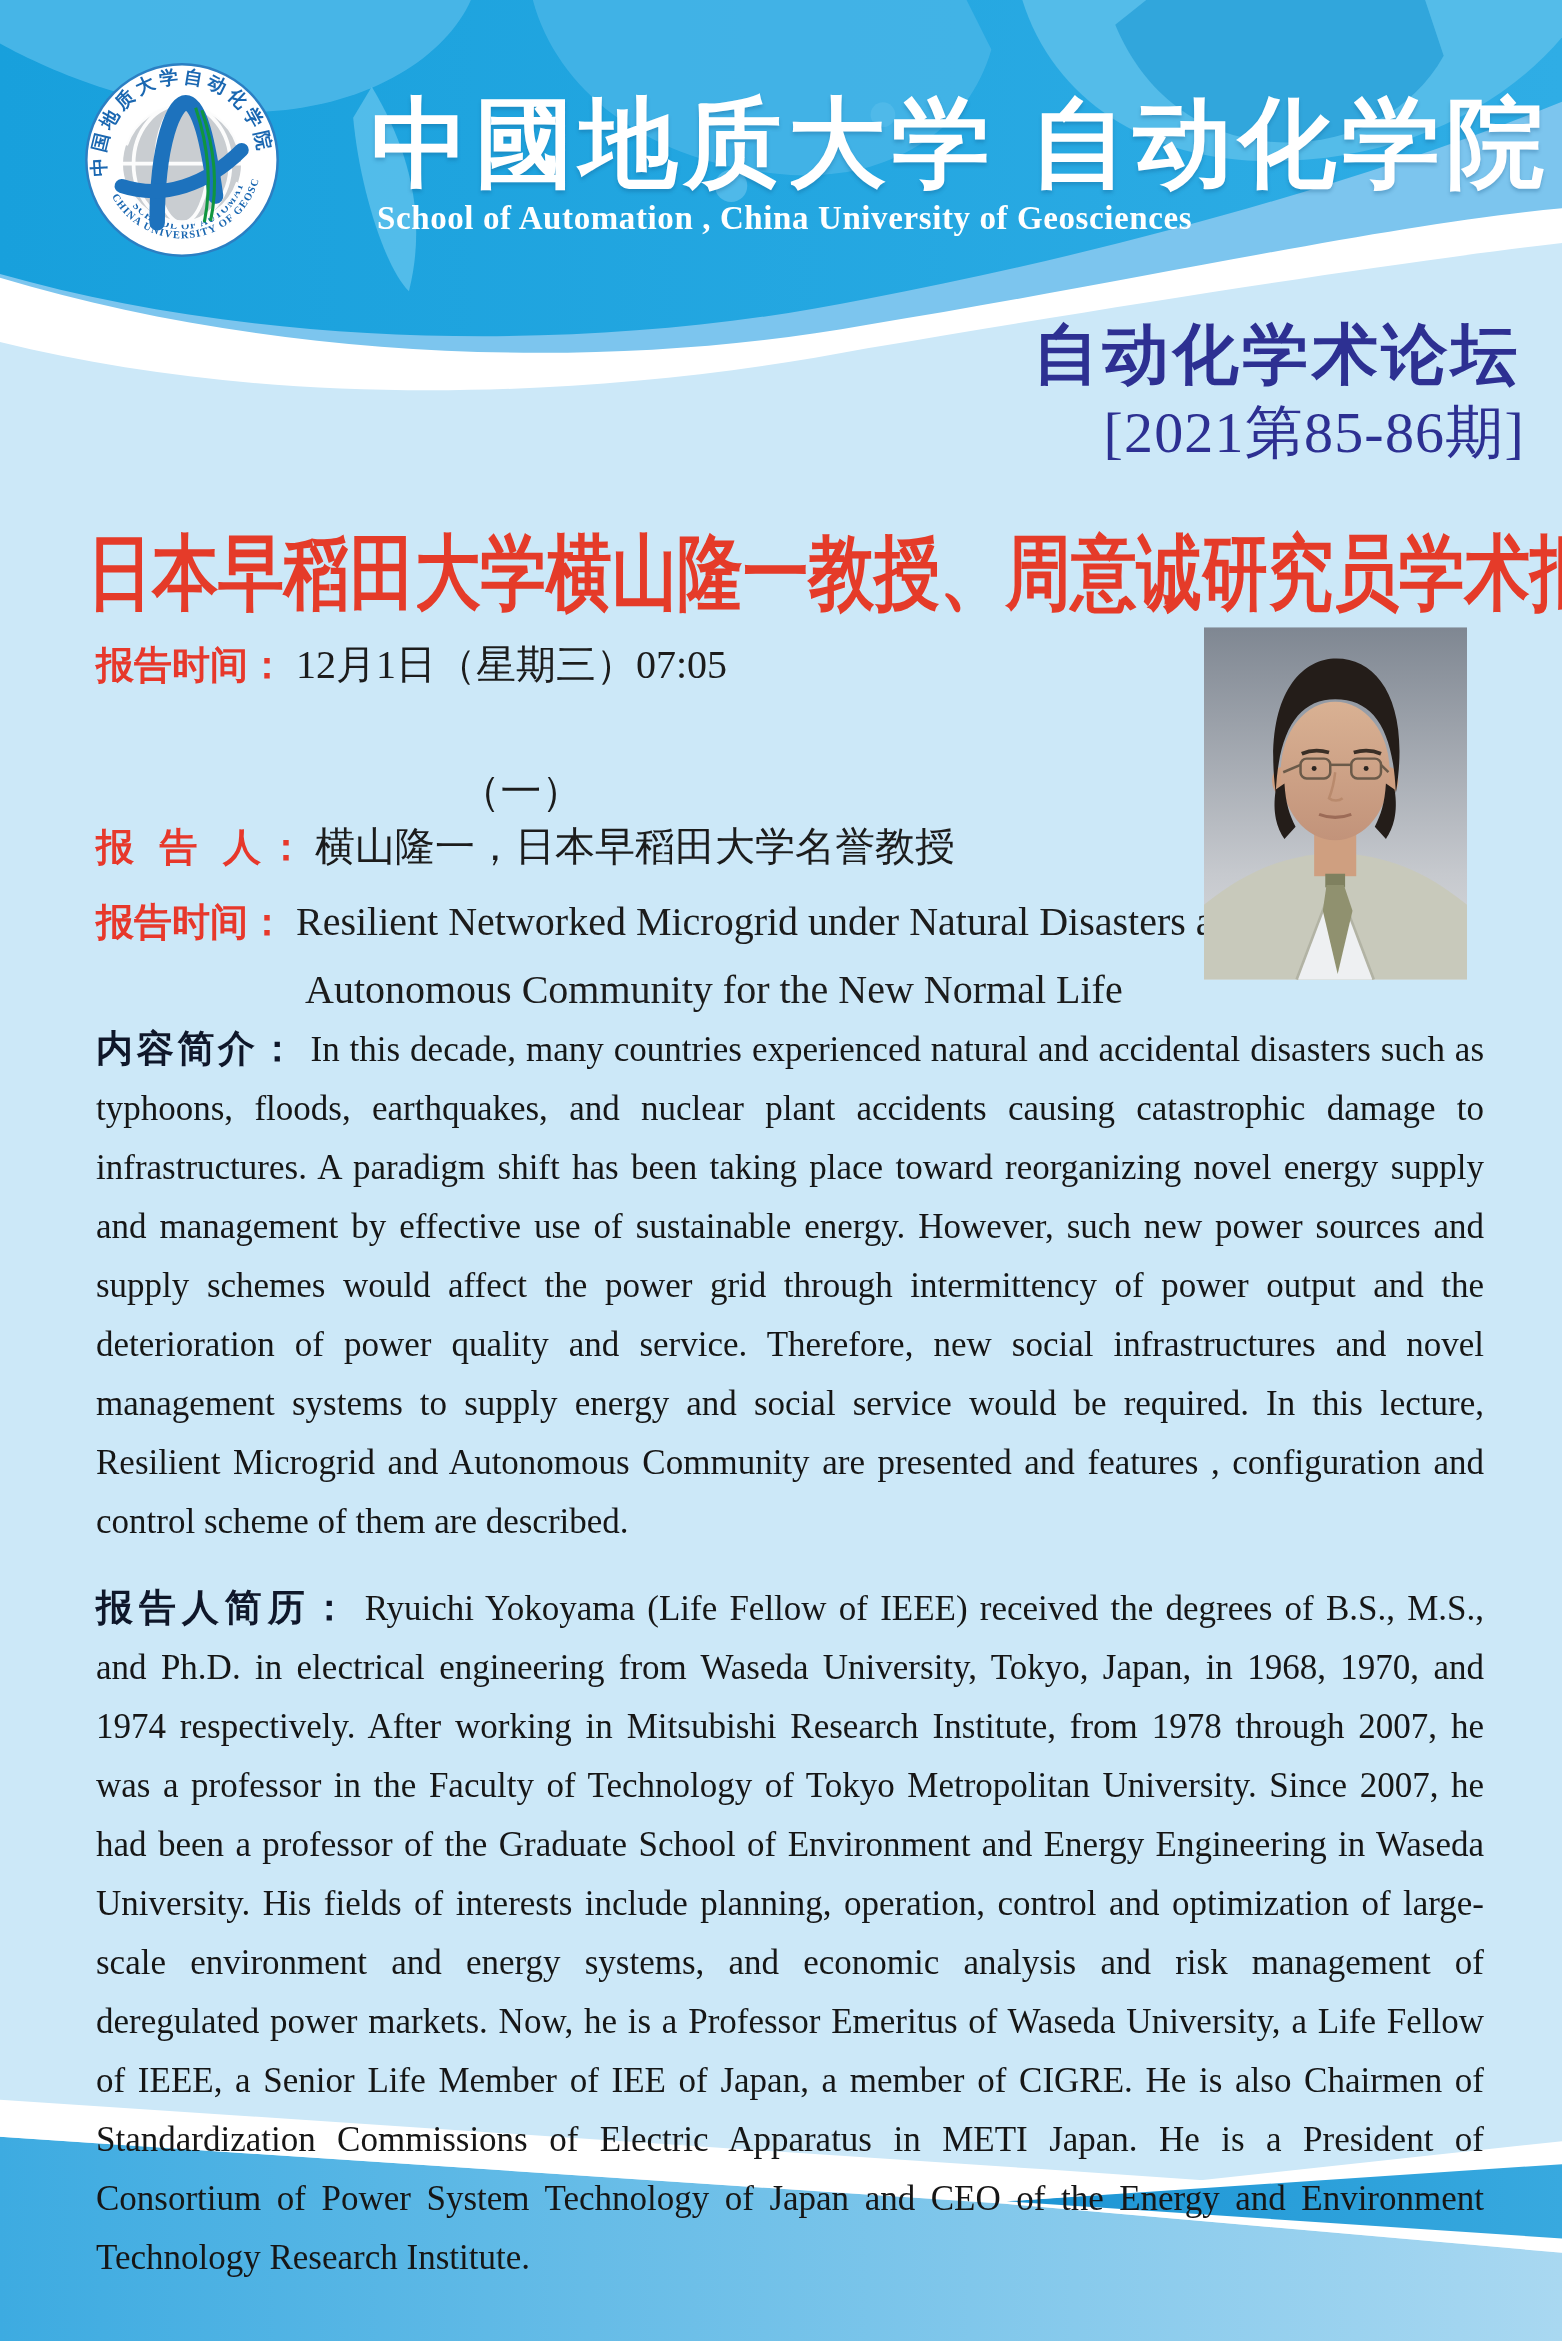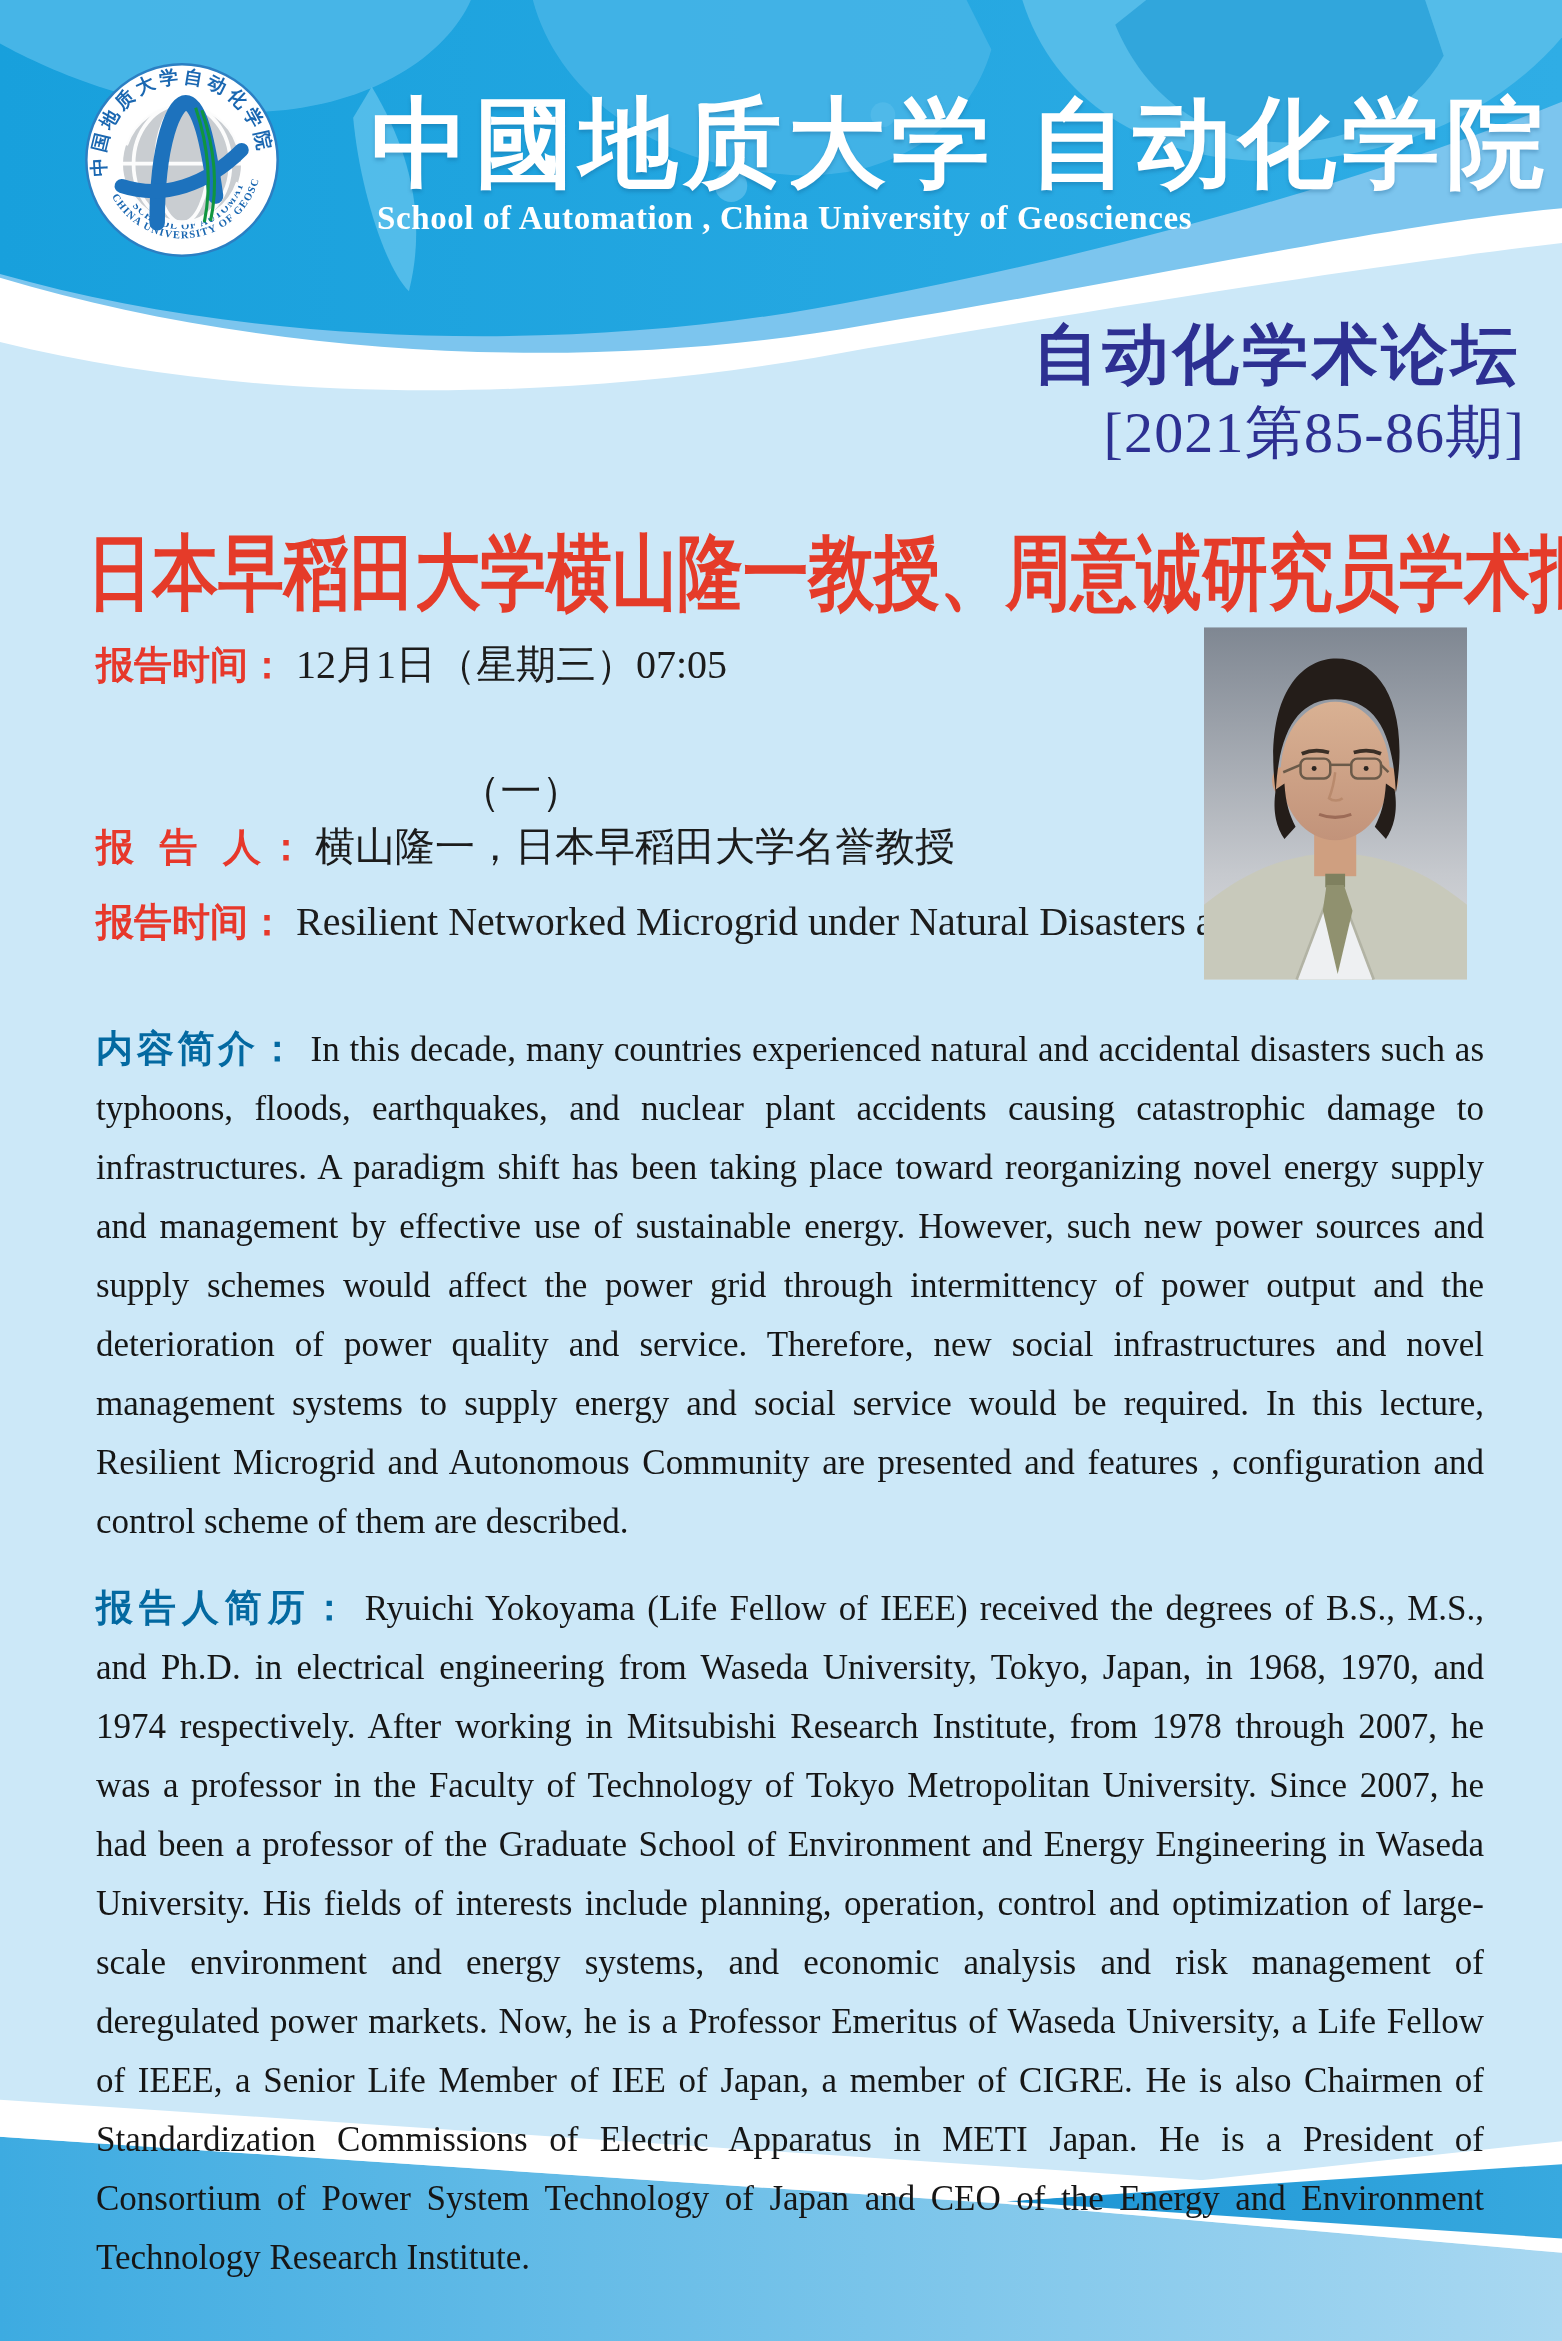--- a/index.html
+++ b/index.html
@@ -29,21 +29,21 @@
   .marker{left:397px;top:764px;width:248px;text-align:center;font-size:41px;color:#1c1c1c;
           font-family:"Liberation Serif","DejaVu Sans",serif;}
   .topic2{left:305px;top:966px;font-size:40px;color:#1c1c1c;font-family:"Liberation Serif",serif;white-space:nowrap;}
   
   .photo{left:1204px;top:627px;width:263px;height:353px;}
   
   .content{left:96px;top:1019px;width:1388px;z-index:3;}
   .para{margin:0;text-align:justify;font-size:35px;line-height:59px;color:#161616;
         font-family:"Liberation Serif",serif;}
   .para + .para{margin-top:27px;}
-  .para .plab{color:#0369a1;font-family:"DejaVu Sans",sans-serif;font-weight:bold;font-size:37px;
+  .para .plab{color:#0f172a;font-family:"DejaVu Sans",sans-serif;font-weight:bold;font-size:37px;
               letter-spacing:2.5px;padding-right:11px;}
   .seal{left:82px;top:60px;width:200px;height:200px;}
 </style>
 </head>
 <body>
 
 <div class="poster">
 
   <svg class="bg" viewBox="0 0 2521 3779" preserveAspectRatio="none" aria-hidden="true">
     <defs>
@@ -135,20 +135,21 @@
   </div>
   <div class="layer marker">（一）</div>
   <div class="layer row" style="top:819px">
     <span class="lab spread">报 告 人：</span>
     <span class="val sans">横山隆一，日本早稻田大学名誉教授</span>
   </div>
   <div class="layer row" style="top:897px">
     <span class="lab">报告时间：</span>
     <span class="val">Resilient Networked Microgrid under Natural Disasters and</span>
   </div>
+  <div class="layer topic2">Autonomous Community for the New Normal Life</div>
 
   <svg class="layer photo" viewBox="0 0 425 569">
     <defs>
       <linearGradient id="gPh" x1="0" y1="0" x2="0" y2="1">
         <stop offset="0" stop-color="#7f8792"></stop>
           <stop offset=".7" stop-color="#c6c9ce"></stop>
           <stop offset="1" stop-color="#dcdddf"></stop>
       </linearGradient>
       <linearGradient id="gFace" x1="0" y1="0" x2="0" y2="1">
         <stop offset="0" stop-color="#d9b193"></stop>

